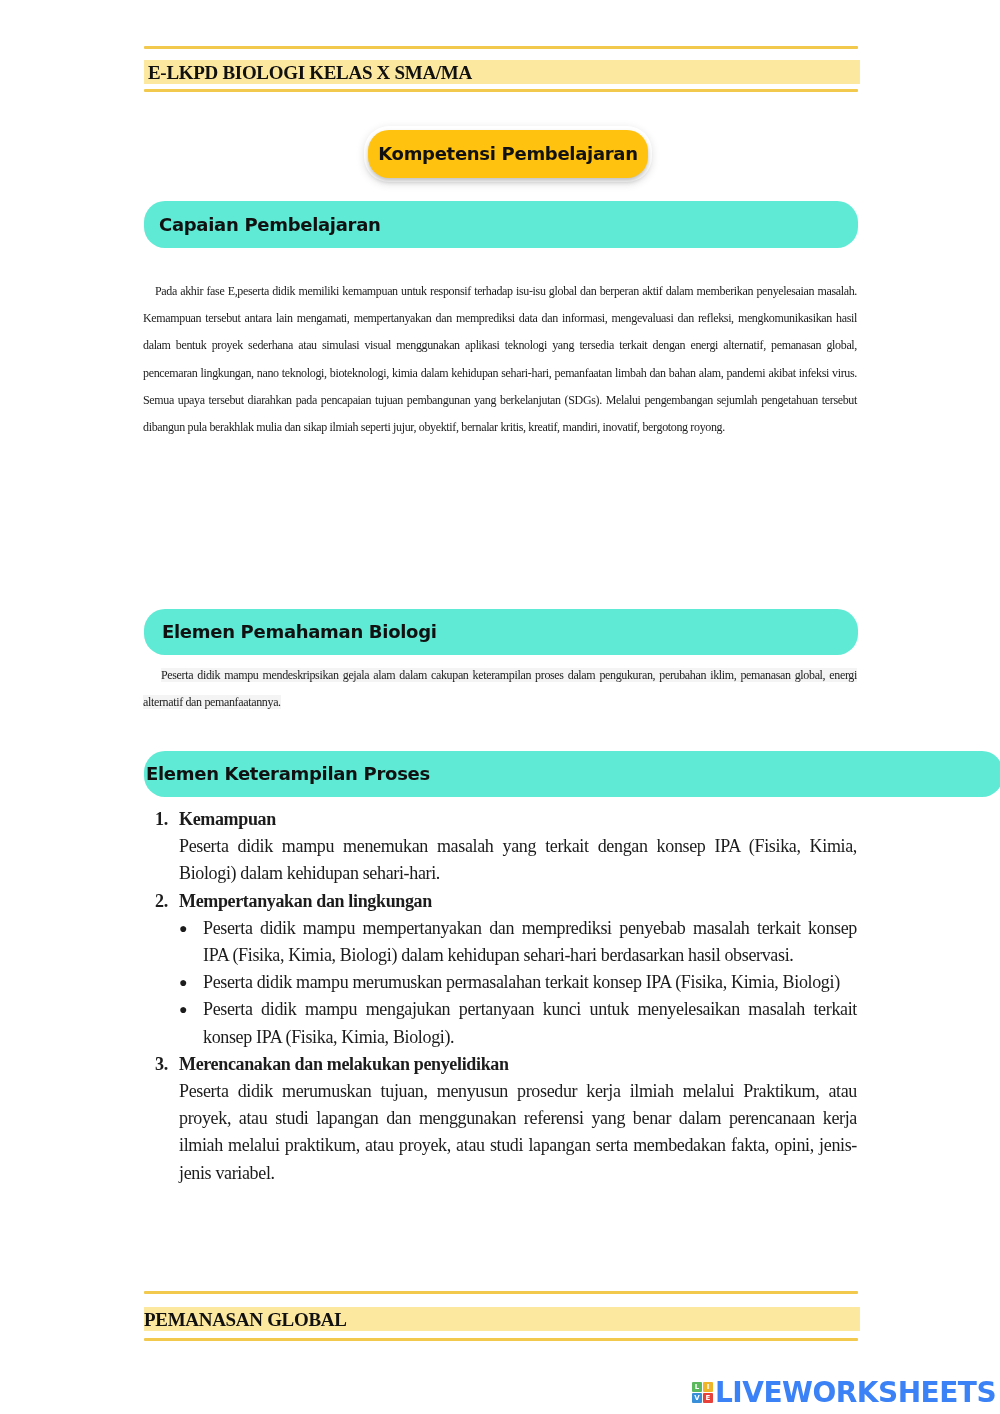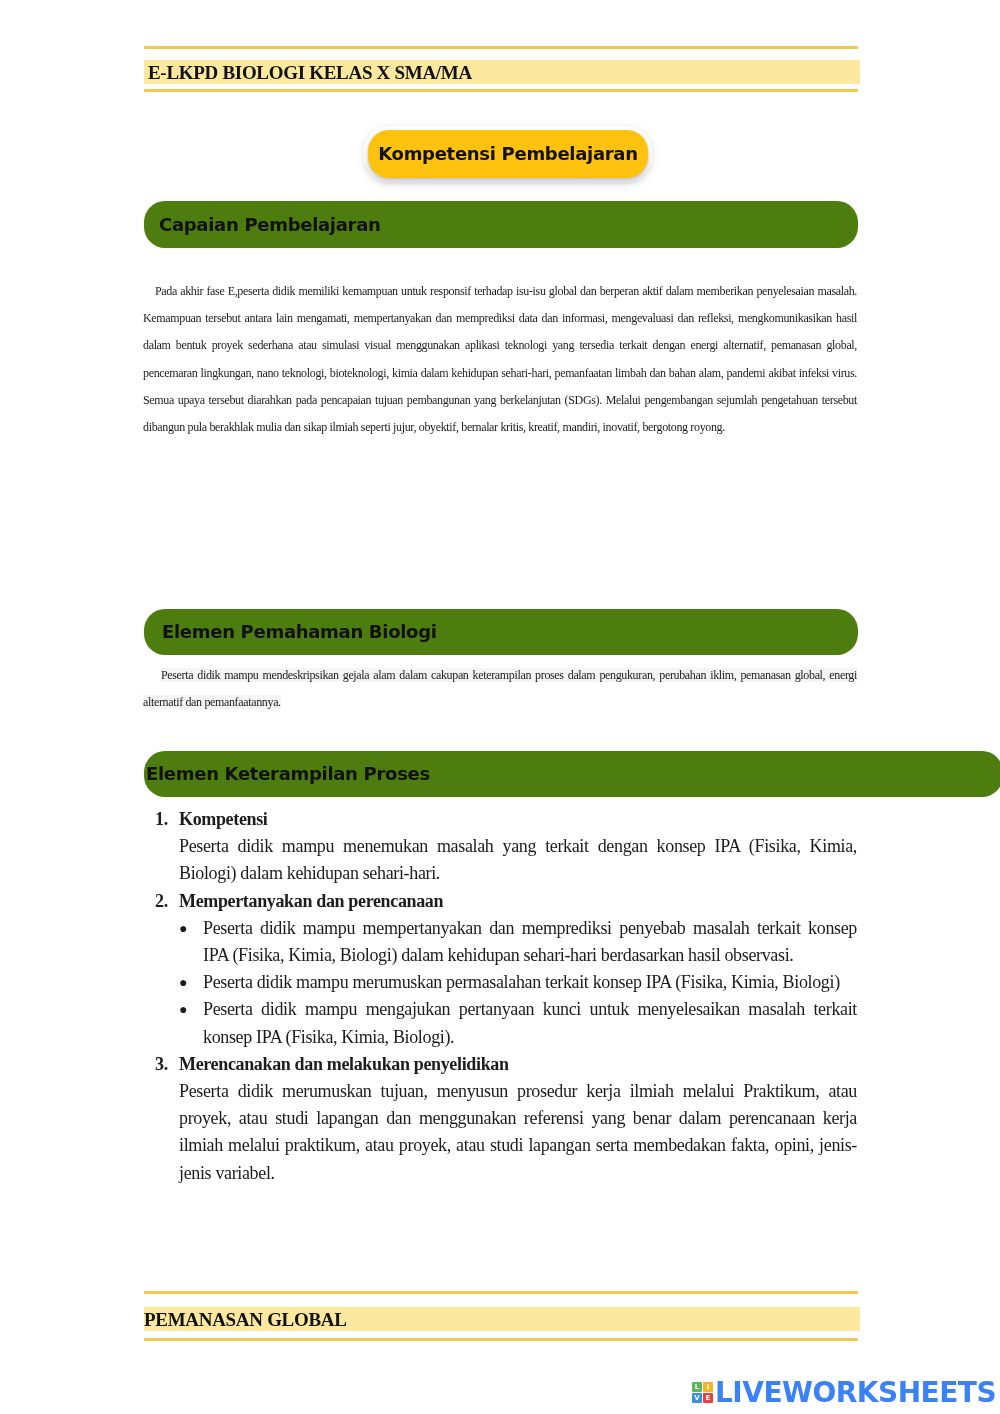--- a/index.html
+++ b/index.html
@@ -14,21 +14,21 @@
     font-weight: bold; font-size: 19px; line-height: 25px; padding-left: 4px; box-sizing: border-box;
     letter-spacing: -0.3px; color: #111;
   }
   .comic { font-family: "DejaVu Sans", sans-serif; font-weight: bold; border-radius: 21px; }
   .kompetensi {
     position: absolute; left: 368px; top: 130px; width: 280px; height: 48px;
     background: #ffc20e; box-shadow: 0 3px 5px rgba(0,0,0,0.25), 0 0 0 4px #fff, 0 2px 8px 4px rgba(0,0,0,0.12);
     font-size: 18px; line-height: 48px; text-align: center; color: #111; letter-spacing: -0.3px;
   }
   .sect {
-    position: absolute; left: 144px; background: #4d7c0f;
+    position: absolute; left: 144px; background: #5eead4;
     font-size: 18px; color: #111; box-sizing: border-box; letter-spacing: -0.3px;
   }
   .para {
     position: absolute; left: 143px; width: 714px; font-size: 12px; line-height: 27.2px;
     text-align: justify; text-align-last: left; letter-spacing: -0.35px;
   }
   .hl { background: #f4f4f4; }
   .list { position: absolute; left: 143px; width: 714px; font-size: 18px; line-height: 27.2px; letter-spacing: -0.35px; }
   .li-title { font-weight: bold; padding-left: 12px; display: flex; }
   .num { width: 24px; flex: none; }
@@ -69,29 +69,29 @@
 </div>
 
 <div class="sect comic" style="top:751px; width:859px; height:46px; line-height:46px; padding-left:2px;">
   <span>Elemen Keterampilan Proses</span>
 </div>
 
 <div class="list" style="top:806px;">
   <div>
     <div class="li-title">
       <span class="num">1.</span>
-      <span>Kompetensi</span>
+      <span>Kemampuan</span>
     </div>
     <div class="li-body">Peserta didik mampu menemukan masalah yang terkait dengan konsep IPA (Fisika, Kimia, Biologi) dalam kehidupan sehari-hari.</div>
   </div>
 
   <div>
     <div class="li-title">
       <span class="num">2.</span>
-      <span>Mempertanyakan dan perencanaan</span>
+      <span>Mempertanyakan dan lingkungan</span>
     </div>
     <div class="bullet">
       <span class="bdot">●</span>
       <span class="btext">Peserta didik mampu mempertanyakan dan memprediksi penyebab masalah terkait konsep IPA (Fisika, Kimia, Biologi) dalam kehidupan sehari-hari berdasarkan hasil observasi.</span>
     </div>
     <div class="bullet">
       <span class="bdot">●</span>
       <span class="btext">Peserta didik mampu merumuskan permasalahan terkait konsep IPA (Fisika, Kimia, Biologi)</span>
     </div>
     <div class="bullet">

